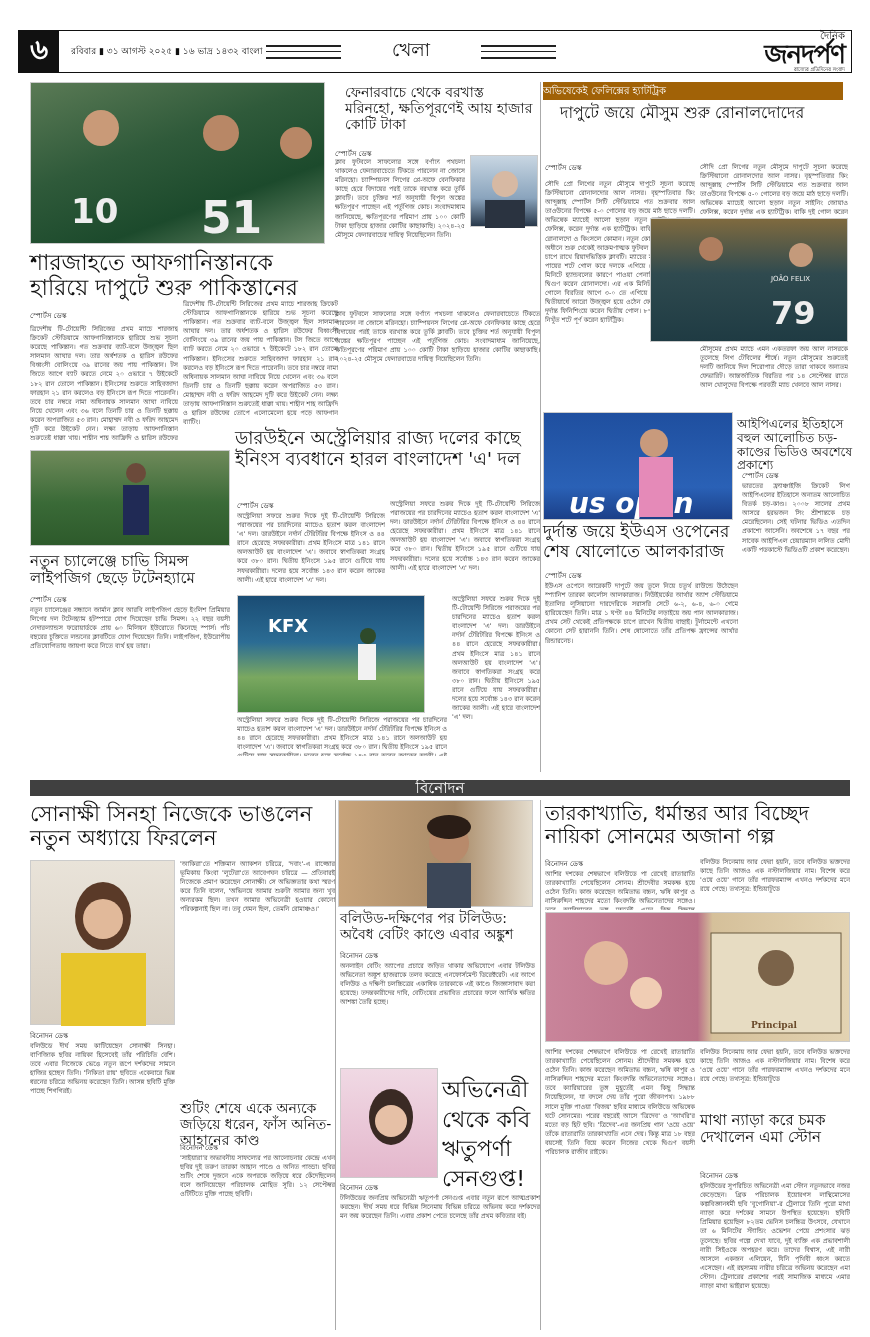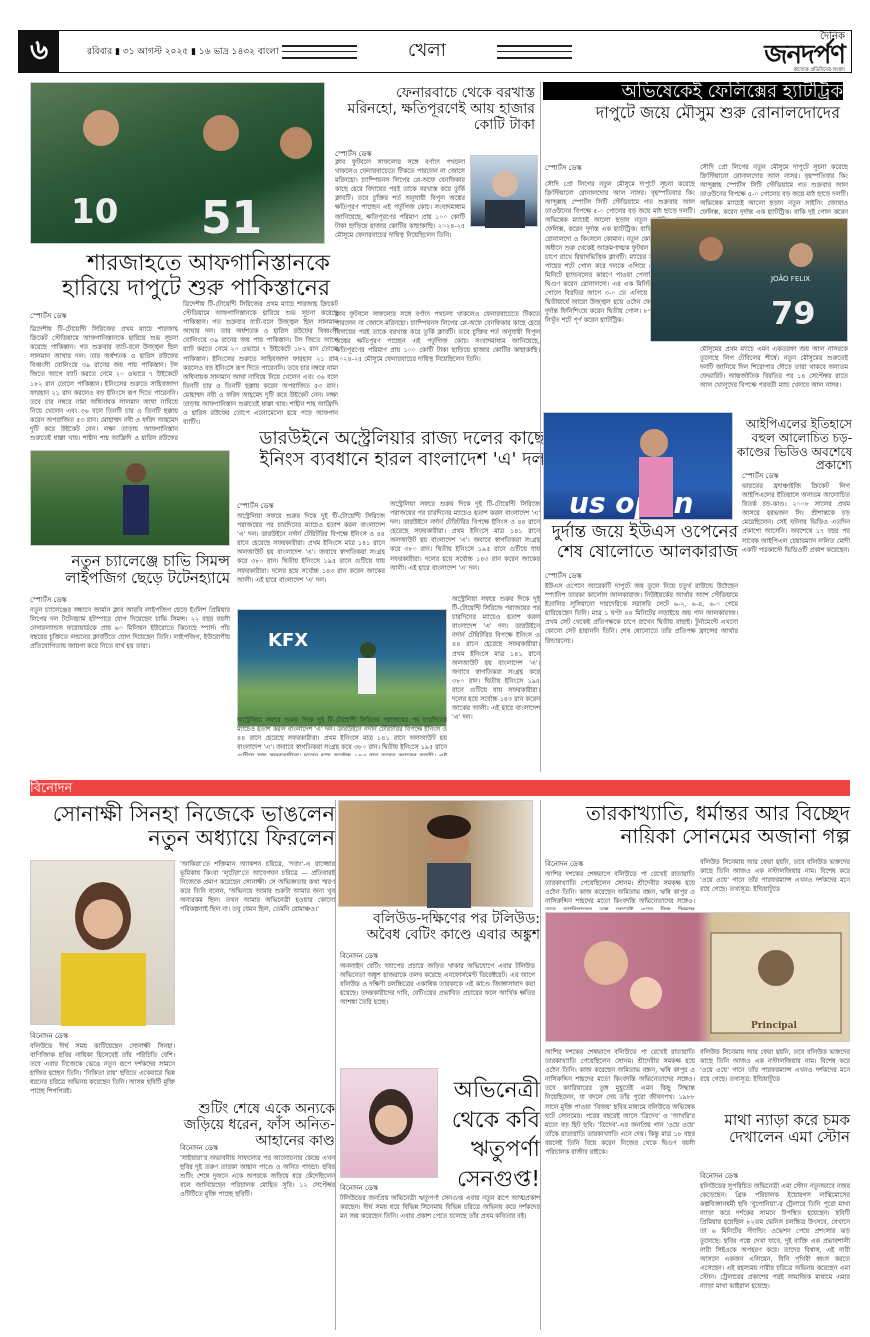--- a/index.html
+++ b/index.html
@@ -1,32 +1,32 @@
 <!DOCTYPE html>
 <html><head>
 <meta charset="utf-8">
 <style>
 *{box-sizing:border-box;margin:0;padding:0}
 body{width:870px;height:1337px;background:#fff;font-family:"DejaVu Sans",sans-serif;color:#111;position:relative;overflow:hidden}
 .masthead{position:absolute;left:18px;top:30px;width:834px;height:43px;border:1px solid #111;display:flex;align-items:center}
 .pgnum{width:40px;height:100%;background:#111;color:#fff;font-size:28px;font-weight:bold;display:flex;align-items:center;justify-content:center}
-.date{font-size:9px;margin-left:28px;width:185px;white-space:nowrap}
+.date{font-size:9px;margin-left:12px;width:185px;white-space:nowrap}
 .rules{width:75px;height:14px;margin:0 10px;border-top:2px solid #222;border-bottom:2px solid #222;position:relative}
 .rules::before{content:"";position:absolute;left:0;right:0;top:4px;border-top:1px solid #222}
 .section{font-size:18px;width:120px;text-align:center}
 .logo{margin-left:auto;margin-right:6px;text-align:right;line-height:1}
 .logo .sm{font-size:10px;display:block}
 .logo .big{font-size:26px;font-weight:bold;letter-spacing:-1px}
 .logo .tag{font-size:5px;display:block}
 .photo{position:absolute;border:1px solid #ccc}
-.hl{position:absolute;text-align:right;font-weight:normal;line-height:1.15;color:#111}
+.hl{position:absolute;text-align:left;font-weight:normal;line-height:1.15;color:#111}
 .by{position:absolute;font-size:7px;}
 .txt{position:absolute;font-size:6.4px;line-height:1.42;color:#333;text-align:justify;overflow:hidden}
-.bar{position:absolute;background:#ef4444;color:#fff;text-align:left;font-size:13px}
-.blk{position:absolute;background:#000000;color:#fff;text-align:right;font-size:18px}
+.bar{position:absolute;background:#404040;color:#fff;text-align:center;font-size:15px}
+.blk{position:absolute;background:#a16207;color:#fff;text-align:left;font-size:10px}
 .vrule{position:absolute;width:1px;background:#aaa}
 </style>
 </head>
 <body>
 
 <div class="masthead">
   <div class="pgnum">৬</div>
   <div class="date">রবিবার ▮ ৩১ আগস্ট ২০২৫ ▮ ১৬ ভাদ্র ১৪৩২ বাংলা</div>
   <div class="rules"></div>
   <div class="section">খেলা</div>
@@ -81,21 +81,21 @@
 <div class="photo" style="left:30px;top:450px;width:200px;height:96px;background:linear-gradient(180deg,#6f8a5a,#3a6a37 55%,#2d5a2b)">
   <svg width="200" height="96">
       <circle cx="105" cy="22" r="10" fill="#6b4a3a"></circle>
       <rect x="92" y="34" width="26" height="50" fill="#202a55"></rect>
     </svg>
 </div>
 <div class="hl" style="left:235px;top:428px;width:310px;font-size:18px">ডারউইনে অস্ট্রেলিয়ার রাজ্য দলের কাছে ইনিংস ব্যবধানে হারল বাংলাদেশ 'এ' দল</div>
 <div class="by" style="left:237px;top:500px">স্পোর্টস ডেস্ক</div>
 <div class="txt" style="left:237px;top:512px;width:148px;height:78px">অস্ট্রেলিয়া সফরে শুরুর দিকে দুই টি-টোয়েন্টি সিরিজে পরাজয়ের পর চারদিনের ম্যাচেও হতাশ করল বাংলাদেশ 'এ' দল। ডারউইনে নর্দার্ন টেরিটরির বিপক্ষে ইনিংস ও ৪৪ রানে হেরেছে সফরকারীরা। প্রথম ইনিংসে মাত্র ১৪১ রানে অলআউট হয় বাংলাদেশ 'এ'। জবাবে স্বাগতিকরা সংগ্রহ করে ৩৮০ রান। দ্বিতীয় ইনিংসে ১৯৫ রানে গুটিয়ে যায় সফরকারীরা। দলের হয়ে সর্বোচ্চ ১৪৩ রান করেন জাকের আলী। এই হারে বাংলাদেশ 'এ' দল।</div>
 <div class="txt" style="left:390px;top:500px;width:150px;height:90px">অস্ট্রেলিয়া সফরে শুরুর দিকে দুই টি-টোয়েন্টি সিরিজে পরাজয়ের পর চারদিনের ম্যাচেও হতাশ করল বাংলাদেশ 'এ' দল। ডারউইনে নর্দার্ন টেরিটরির বিপক্ষে ইনিংস ও ৪৪ রানে হেরেছে সফরকারীরা। প্রথম ইনিংসে মাত্র ১৪১ রানে অলআউট হয় বাংলাদেশ 'এ'। জবাবে স্বাগতিকরা সংগ্রহ করে ৩৮০ রান। দ্বিতীয় ইনিংসে ১৯৫ রানে গুটিয়ে যায় সফরকারীরা। দলের হয়ে সর্বোচ্চ ১৪৩ রান করেন জাকের আলী। এই হারে বাংলাদেশ 'এ' দল।</div>
-<div class="photo" style="left:237px;top:609px;width:210px;height:118px;background:linear-gradient(180deg,#1a4c74,#2b6c94 40%,#7aa860 70%,#4f8a45)">
+<div class="photo" style="left:237px;top:595px;width:188px;height:118px;background:linear-gradient(180deg,#1a4c74,#2b6c94 40%,#7aa860 70%,#4f8a45)">
   <svg width="210" height="118">
       <text x="30" y="36" fill="#fff" font-size="18" font-family="DejaVu Sans,sans-serif" font-weight="bold">KFX</text>
       <circle cx="130" cy="40" r="8" fill="#2e4a2a"></circle>
       <rect x="120" y="48" width="18" height="36" fill="#f2f2f2"></rect>
     </svg>
 </div>
 <div class="txt" style="left:452px;top:595px;width:88px;height:160px">অস্ট্রেলিয়া সফরে শুরুর দিকে দুই টি-টোয়েন্টি সিরিজে পরাজয়ের পর চারদিনের ম্যাচেও হতাশ করল বাংলাদেশ 'এ' দল। ডারউইনে নর্দার্ন টেরিটরির বিপক্ষে ইনিংস ও ৪৪ রানে হেরেছে সফরকারীরা। প্রথম ইনিংসে মাত্র ১৪১ রানে অলআউট হয় বাংলাদেশ 'এ'। জবাবে স্বাগতিকরা সংগ্রহ করে ৩৮০ রান। দ্বিতীয় ইনিংসে ১৯৫ রানে গুটিয়ে যায় সফরকারীরা। দলের হয়ে সর্বোচ্চ ১৪৩ রান করেন জাকের আলী। এই হারে বাংলাদেশ 'এ' দল।</div>
 <div class="txt" style="left:237px;top:716px;width:210px;height:40px">অস্ট্রেলিয়া সফরে শুরুর দিকে দুই টি-টোয়েন্টি সিরিজে পরাজয়ের পর চারদিনের ম্যাচেও হতাশ করল বাংলাদেশ 'এ' দল। ডারউইনে নর্দার্ন টেরিটরির বিপক্ষে ইনিংস ও ৪৪ রানে হেরেছে সফরকারীরা। প্রথম ইনিংসে মাত্র ১৪১ রানে অলআউট হয় বাংলাদেশ 'এ'। জবাবে স্বাগতিকরা সংগ্রহ করে ৩৮০ রান। দ্বিতীয় ইনিংসে ১৯৫ রানে গুটিয়ে যায় সফরকারীরা। দলের হয়ে সর্বোচ্চ ১৪৩ রান করেন জাকের আলী। এই হারে বাংলাদেশ 'এ' দল।</div>
 
 <div class="hl" style="left:30px;top:553px;width:200px;font-size:15px">নতুন চ্যালেঞ্জে চাভি সিমন্স লাইপজিগ ছেড়ে টটেনহ্যামে</div>

